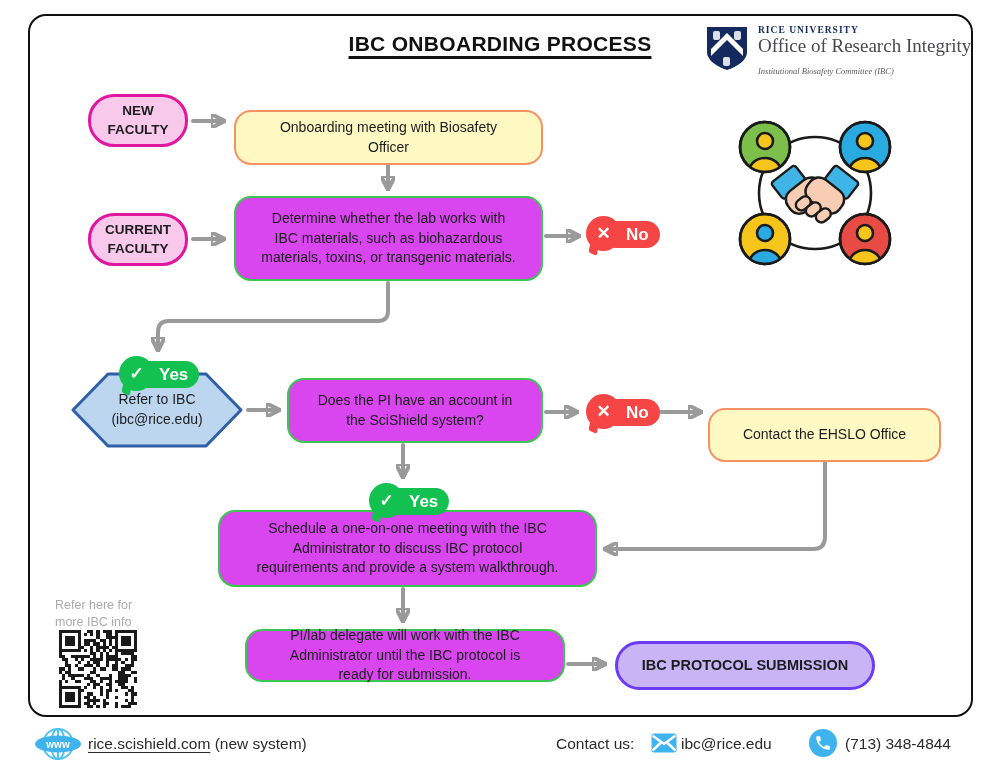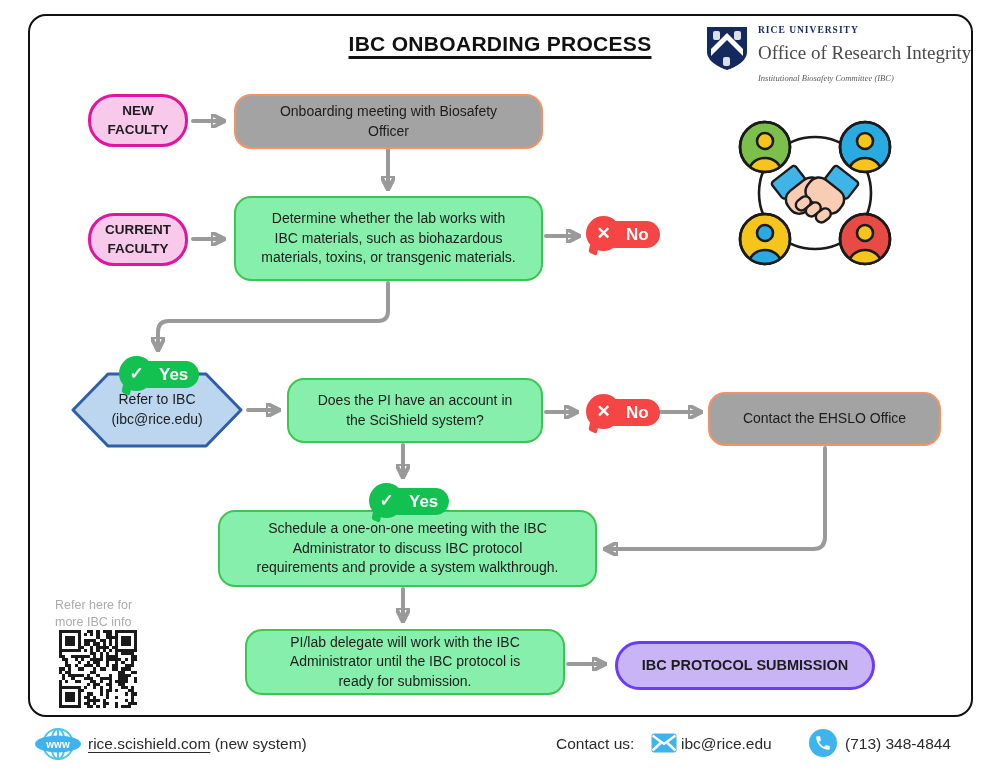--- a/index.html
+++ b/index.html
@@ -4,26 +4,26 @@
 <style>
   html,body{margin:0;padding:0;}
   body{width:997px;height:770px;background:#ffffff;font-family:"Liberation Sans",sans-serif;position:relative;overflow:hidden;}
   .canvas{position:absolute;inset:0;}
   .frame{position:absolute;left:28px;top:14px;width:941px;height:699px;border:2.5px solid #111;border-radius:18px;background:#fff;}
   .title{position:absolute;left:300px;top:32px;width:400px;text-align:center;font-size:21px;font-weight:800;color:#111;letter-spacing:.3px;text-decoration:underline;text-underline-offset:5px;text-decoration-thickness:2.5px;}
   
   .logo{position:absolute;left:704px;top:25px;display:flex;align-items:flex-start;}
   .logo-text{margin-left:8px;}
   .logo-univ{font-size:9.5px;font-weight:700;color:#14295E;letter-spacing:1px;font-family:"Liberation Serif",serif;}
-  .logo-office{font-size:19px;color:#4a4a4e;font-family:"Liberation Serif",serif;line-height:1.05;margin-top:8px;}
+  .logo-office{font-size:19px;color:#4a4a4e;font-family:"Liberation Serif",serif;line-height:1.05;margin-top:1px;}
   .logo-sub{font-size:8.5px;font-style:italic;color:#5a5a5e;font-family:"Liberation Serif",serif;margin-top:10px;}
   
   .box{position:absolute;display:flex;align-items:center;justify-content:center;text-align:center;white-space:pre-line;font-size:14px;color:#1c1c1e;line-height:1.4;box-sizing:border-box;padding:16px 8px;}
-  .green{background:#86efac;border:2.5px solid #3CC651;border-radius:17px;}
-  .yellow{background:#a3a3a3;border:2.5px solid #F59264;border-radius:17px;}
+  .green{background:#d946ef;border:2.5px solid #3CC651;border-radius:17px;}
+  .yellow{background:#fef9c3;border:2.5px solid #F59264;border-radius:17px;margin-top:16px;}
   .pink{background:#F8C9EB;border:3px solid #E0169E;border-radius:26px;font-weight:bold;font-size:13.5px;line-height:1.35;}
   .purple{background:#C9B5F5;border:3px solid #6C3BF5;border-radius:25px;font-weight:bold;font-size:14.5px;}
   .hexwrap{position:absolute;left:71px;top:371px;width:172px;height:78px;}
   .hexwrap svg{position:absolute;inset:0;}
   .hextext{position:absolute;inset:0;display:flex;align-items:center;justify-content:center;text-align:center;white-space:pre-line;font-size:14px;color:#1c1c1e;line-height:1.4;}
   
   .badge{position:absolute;width:76px;height:38px;z-index:5;}
   .badge .pill{position:absolute;left:16px;top:5px;height:27px;border-radius:15px;color:#fff;font-weight:bold;font-size:17px;display:flex;align-items:center;padding:0 11px 0 24px;}
   .badge .circ{position:absolute;left:0;top:0;width:35px;height:35px;border-radius:50%;display:flex;align-items:center;justify-content:center;color:#fff;font-weight:900;font-size:17px;}
   .badge .circ::after{content:'';position:absolute;left:3px;bottom:-3px;width:9px;height:9px;background:inherit;border-radius:2px;transform:rotate(25deg) skew(12deg);z-index:-1;}
@@ -106,21 +106,21 @@
     <div class="hextext">Refer to IBC
 (ibc@rice.edu)</div>
   </div>
 
   <div class="box green" style="left:287px;top:378px;width:256px;height:65px;">Does the PI have an account in
 the SciShield system?</div>
   <div class="box yellow" style="left:708px;top:392px;width:233px;height:54px;">Contact the EHSLO Office</div>
   <div class="box green" style="left:218px;top:510px;width:379px;height:77px;">Schedule a one-on-one meeting with the IBC
 Administrator to discuss IBC protocol
 requirements and provide a system walkthrough.</div>
-  <div class="box green" style="left:245px;top:629px;width:320px;height:66px;">PI/lab delegate will work with the IBC
+  <div class="box green" style="left:245px;top:629px;width:320px;height:53px;">PI/lab delegate will work with the IBC
 Administrator until the IBC protocol is
 ready for submission.</div>
   <div class="box purple" style="left:615px;top:641px;width:260px;height:49px;">IBC PROTOCOL SUBMISSION</div>
 
   <div class="badge red-b" style="left:586px;top:216px;">
     <div class="pill">No</div>
     <div class="circ">✕</div>
   </div>
   <div class="badge green-b" style="left:119px;top:356px;">
     <div class="pill">Yes</div>

